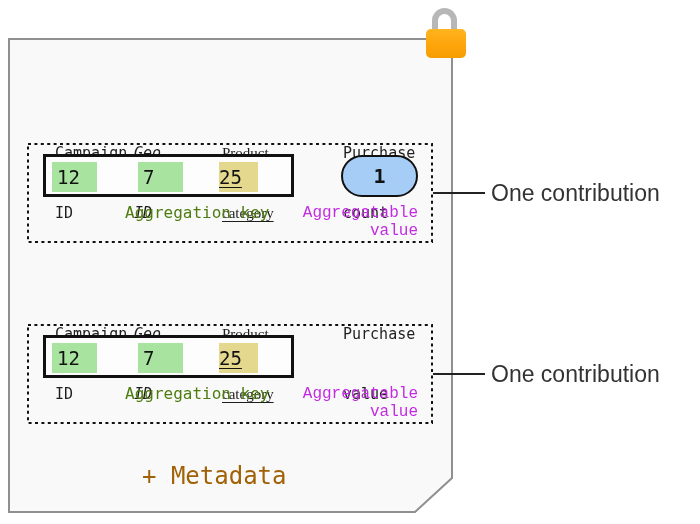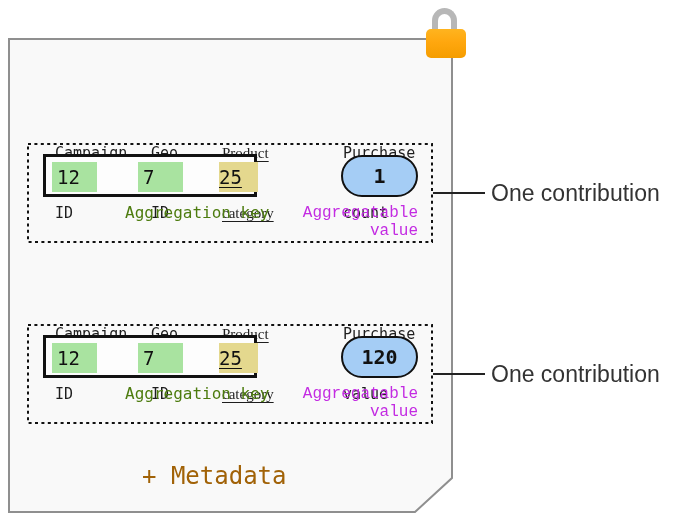--- a/index.html
+++ b/index.html
@@ -36,32 +36,32 @@
   .section { position: absolute; left: 27px; width: 673px; height: 160px; }
   .section.s1 { top: 103px; }
   .section.s2 { top: 284px; }
 
   .hdr {
     position: absolute; top: 0;
     font-size: 15px; line-height: 20px;
     white-space: pre; color: #1e1e1e;
   }
   .hdr.c1 { left: 28px; }
-  .hdr.c2 { left: 124px; }
+  .hdr.c2 { left: 107px; font-style: italic; }
   .hdr.c3 { left: 195px; }
   .hdr.c3 .ln { text-decoration: underline; text-underline-offset: 3px; font-family: Liberation Serif, serif; }
   .hdr.c4 { left: 316px; font-weight: normal; }
   .hdr .ln { display: block; }
 
   .dashed-box { position: absolute; left: 0; top: 40px; }
 
   .solid-rect {
     position: absolute;
     left: 16px; top: 51px;
-    width: 214px; height: 43px;
+    width: 251px; height: 43px;
     border: 3px solid #111111;
     background: #fdfdfd;
   }
   .cell {
     position: absolute; top: 5px;
     width: 45px; height: 30px;
     font-size: 19px; line-height: 30px;
     color: #111;
   }
   .cell.k1 { left: 6px;  background: #a9e3a0; padding-left: 5px; }
@@ -192,21 +192,20 @@
     <div class="solid-rect">
       <div class="cell k1">12</div>
       <div class="cell k2">7</div>
       <div class="cell k3">
         <span class="u">25</span>
       </div>
     </div>
 
     <div class="key-label">Aggregation key</div>
 
-    <div class="pill">120</div>
 
     <div class="value-label">
       <span class="ln">Aggregatable</span>
       <span class="ln">value</span>
     </div>
 
     <div class="connector"></div>
     <div class="annotation">One contribution</div>
   </div>
 

